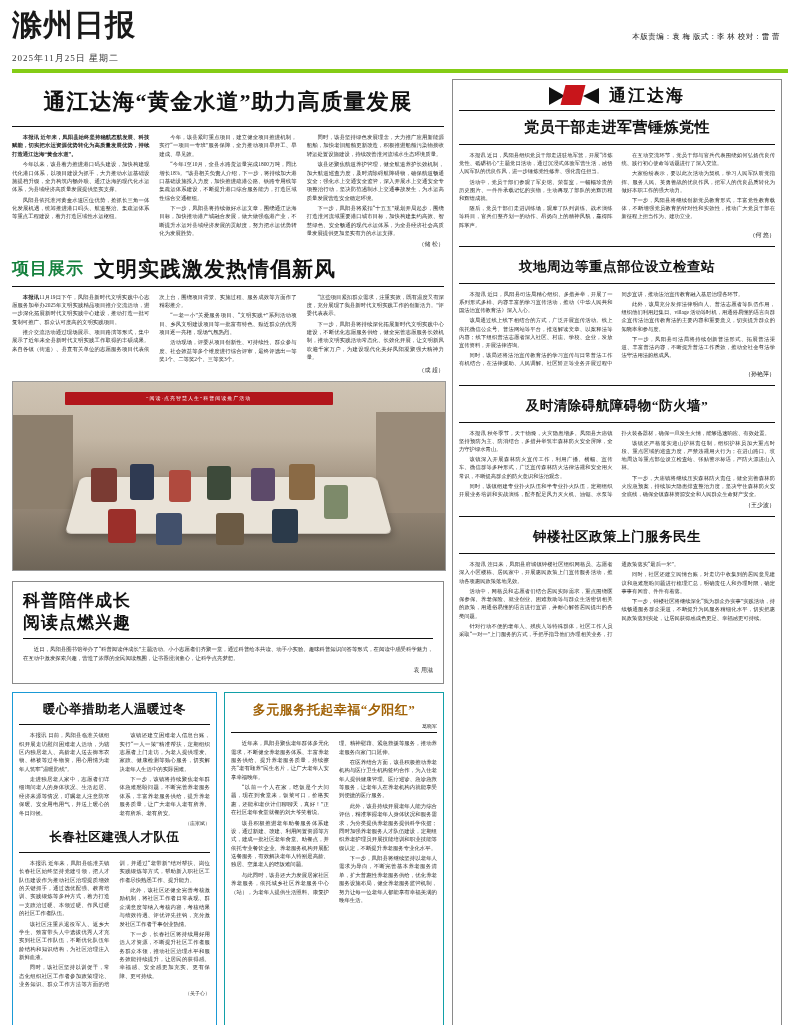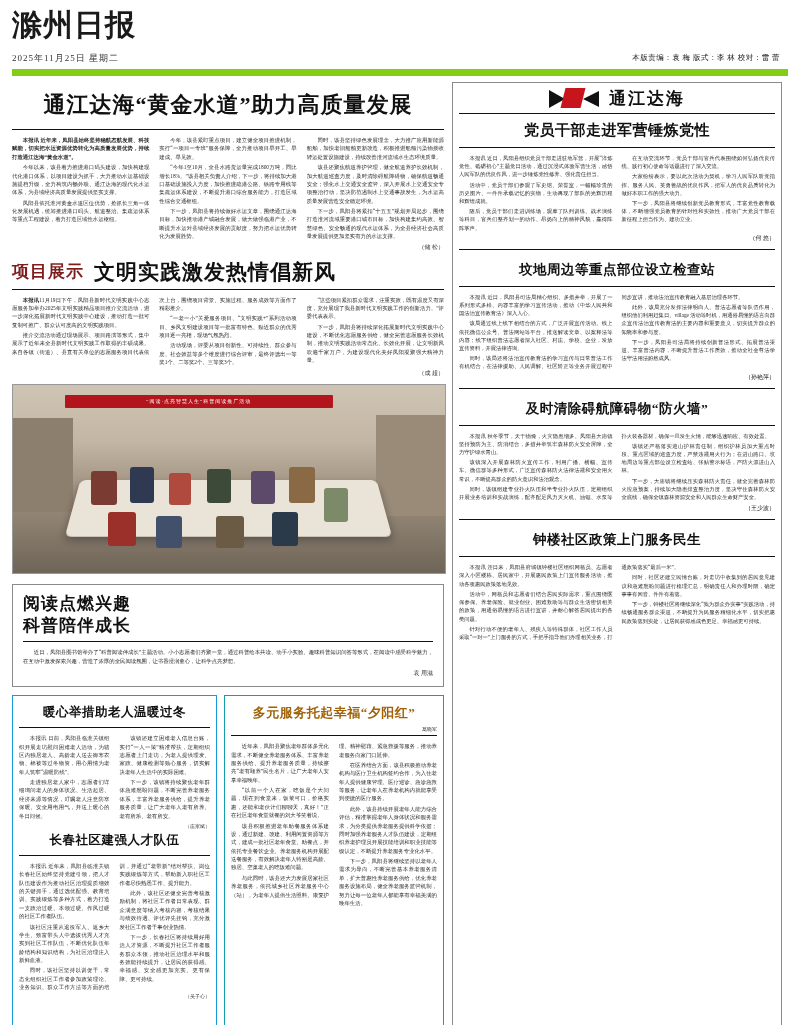--- a/index.html
+++ b/index.html
@@ -7,21 +7,21 @@
     width:800px;height:1025px;
     background:#ffffff;
     font-family:"Liberation Serif", serif;
     color:#111;
     position:relative;
     overflow:hidden;
   }
   .page{position:relative;width:800px;height:1025px;box-sizing:border-box;padding:10px 12px;}
 
   
-  .masthead{display:flex;align-items:flex-end;border-bottom:7px solid #84cc16;padding-bottom:4px;}
+  .masthead{display:flex;align-items:center;border-bottom:4px solid #84cc16;padding-bottom:4px;}
   .mast-left{width:200px;}
   .mast-title{
     font-family:"Liberation Serif", serif;
     font-size:30px;font-weight:bold;letter-spacing:1px;color:#1a1a1a;
     line-height:1;
   }
   .mast-date{margin-top:12px;font-size:9px;color:#333;letter-spacing:1px;}
   .mast-mid{flex:1;display:flex;align-items:flex-end;justify-content:center;padding-bottom:2px;}
   .mast-credits{font-size:7.5px;color:#222;letter-spacing:.5px;text-align:right;width:100%;padding-right:8px;}
   .mast-right{width:210px;display:flex;align-items:center;justify-content:flex-end;gap:8px;border-left:1px solid #111;padding-left:10px;}
@@ -49,21 +49,21 @@
     font-size:5.4px;line-height:1.55;text-align:justify;color:#2a2a2a;
     font-family:"Liberation Serif", serif;
   }
   .tiny p{margin:0 0 2px 0;text-indent:2em;}
   .lead-tag{font-weight:bold;}
   .byline{text-align:right;font-size:6px;margin-top:2px;color:#333;}
 
   
   .band{display:flex;align-items:center;gap:10px;margin-top:6px;}
   .band-badge{
-    font-size:17px;font-weight:bold;color:#7f1d1d;letter-spacing:1px;white-space:nowrap;font-family:Liberation Mono, monospace;
+    font-size:17px;font-weight:bold;color:#15803d;letter-spacing:1px;white-space:nowrap;font-family:Liberation Mono, monospace;
   }
   .band-title{font-size:21px;font-weight:bold;letter-spacing:1px;}
 
   
   .photo{
     width:100%;height:188px;margin:6px 0 4px 0;position:relative;overflow:hidden;
     background:linear-gradient(#d9cfc2,#b9ab99);
     border:1px solid #999;
   }
   .photo .banner{
@@ -180,22 +180,22 @@
         <div class="p" style="left:55%;top:46%;width:24px;height:33px;background:#5d4a6a;"></div>
         <div class="p" style="left:64%;top:44%;width:26px;height:36px;background:#8a6a45;"></div>
         <div class="p" style="left:22%;top:68%;width:28px;height:34px;background:#9b2f2a;"></div>
         <div class="p" style="left:33%;top:70%;width:26px;height:32px;background:#42506b;"></div>
         <div class="p" style="left:47%;top:70%;width:28px;height:32px;background:#6b5a44;"></div>
         <div class="p" style="left:60%;top:68%;width:26px;height:34px;background:#2b3a4a;"></div>
         <div class="p" style="left:72%;top:55%;width:24px;height:34px;background:#7d8a6a;"></div>
       </div>
 
       <div class="box-article">
+        <div class="box-head">科普陪伴成长</div>
         <div class="box-head">阅读点燃兴趣</div>
-        <div class="box-head">科普陪伴成长</div>
         <div class="rule"></div>
         <div class="tiny" style="column-count:1;">
           <p>近日，凤阳县图书馆举办了“科普阅读伴成长”主题活动。小小志愿者们齐聚一堂，通过科普绘本共读、动手小实验、趣味科普知识问答等形式，在阅读中感受科学魅力，在互动中激发探索兴趣，营造了浓厚的全民阅读氛围，让书香浸润童心，让科学点亮梦想。</p>
         </div>
         <div class="byline">袁 用滋</div>
       </div>
 
       <div class="bottom-row">
 
         <div class="bbox bbox1">

